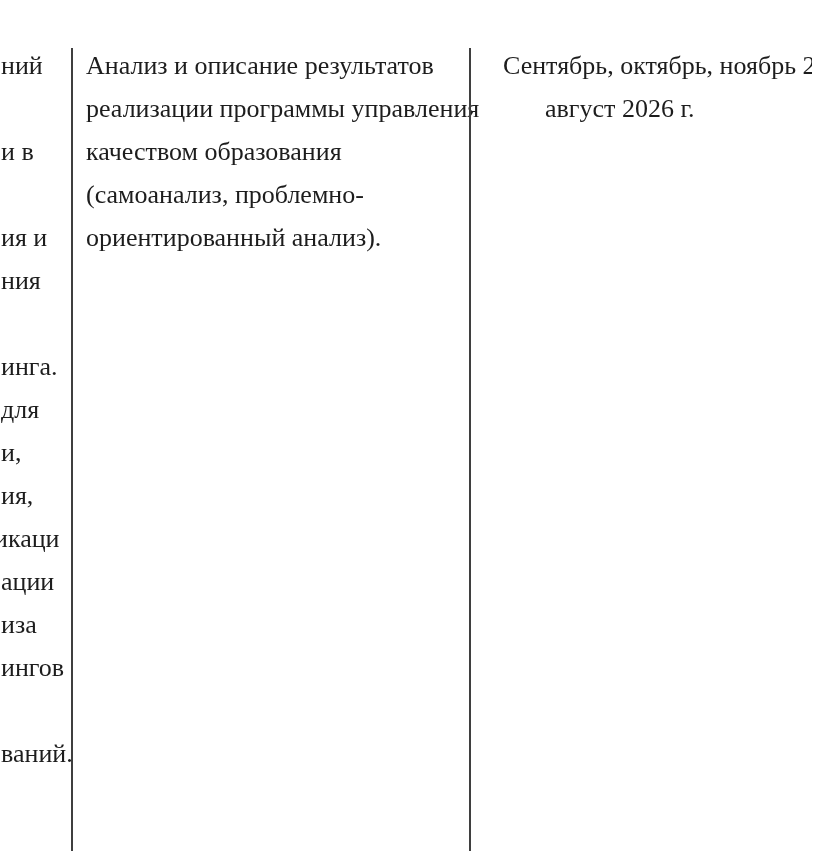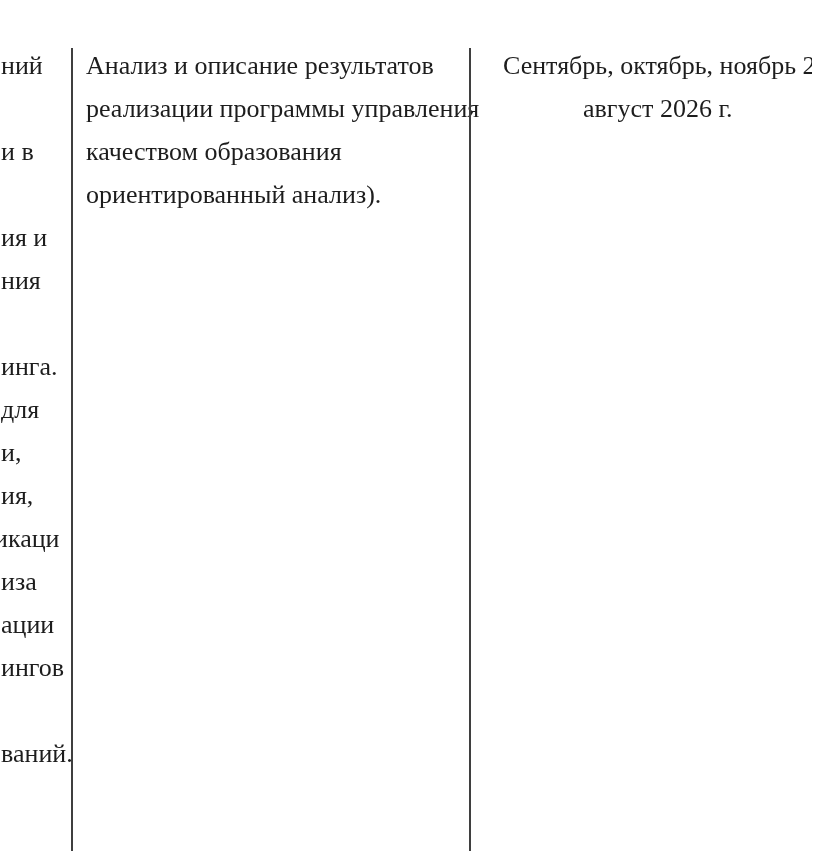--- a/index.html
+++ b/index.html
@@ -24,21 +24,21 @@
   }
   
   .cell-left { left: 1px; width: 70px; }
   .cell-left .line:nth-child(12) { margin-left: -7px; }
   
   .cell-mid { left: 86px; width: 380px; }
   .cell-mid .para2 { margin-top: 13px; }
   
   .cell-right { left: 471px; width: 345px; }
   .cell-right .r1 { padding-left: 32px; }
-  .cell-right .r2 { padding-left: 112px; }
+  .cell-right .r2 { padding-left: 74px; }
   
   .vline {
     position: absolute; top: 0;
     width: 2px; height: 830px;
     background: var(--border, #3f3f3f);
   }
   .vline1 { left: 71px; }
   .vline2 { left: 469px; }
   .hline {
     position: absolute; left: 0; top: 828px;
@@ -57,32 +57,33 @@
     <div class="line">и в</div>
     <div class="line"></div>
     <div class="line">ия и</div>
     <div class="line">ния</div>
     <div class="line"></div>
     <div class="line">инга.</div>
     <div class="line">для</div>
     <div class="line">и,</div>
     <div class="line">ия,</div>
     <div class="line">икаци</div>
+    <div class="line">ации</div>
     <div class="line">иза</div>
-    <div class="line">ации</div>
     <div class="line">ингов</div>
     <div class="line"></div>
     <div class="line">ваний.</div>
   </div>
 
   <div class="cell cell-mid">
     <div class="para">
       <div class="line">Анализ и описание результатов</div>
       <div class="line">реализации программы управления</div>
       <div class="line">качеством образования</div>
+      <div class="line">(самоанализ, проблемно-</div>
       <div class="line">ориентированный анализ).</div>
     </div>
   </div>
 
   <div class="cell cell-right">
     <div class="line r1">Сентябрь, октябрь, ноябрь 202</div>
     <div class="line r2">август 2026 г.</div>
   </div>
 
   <div class="vline vline1"></div>

